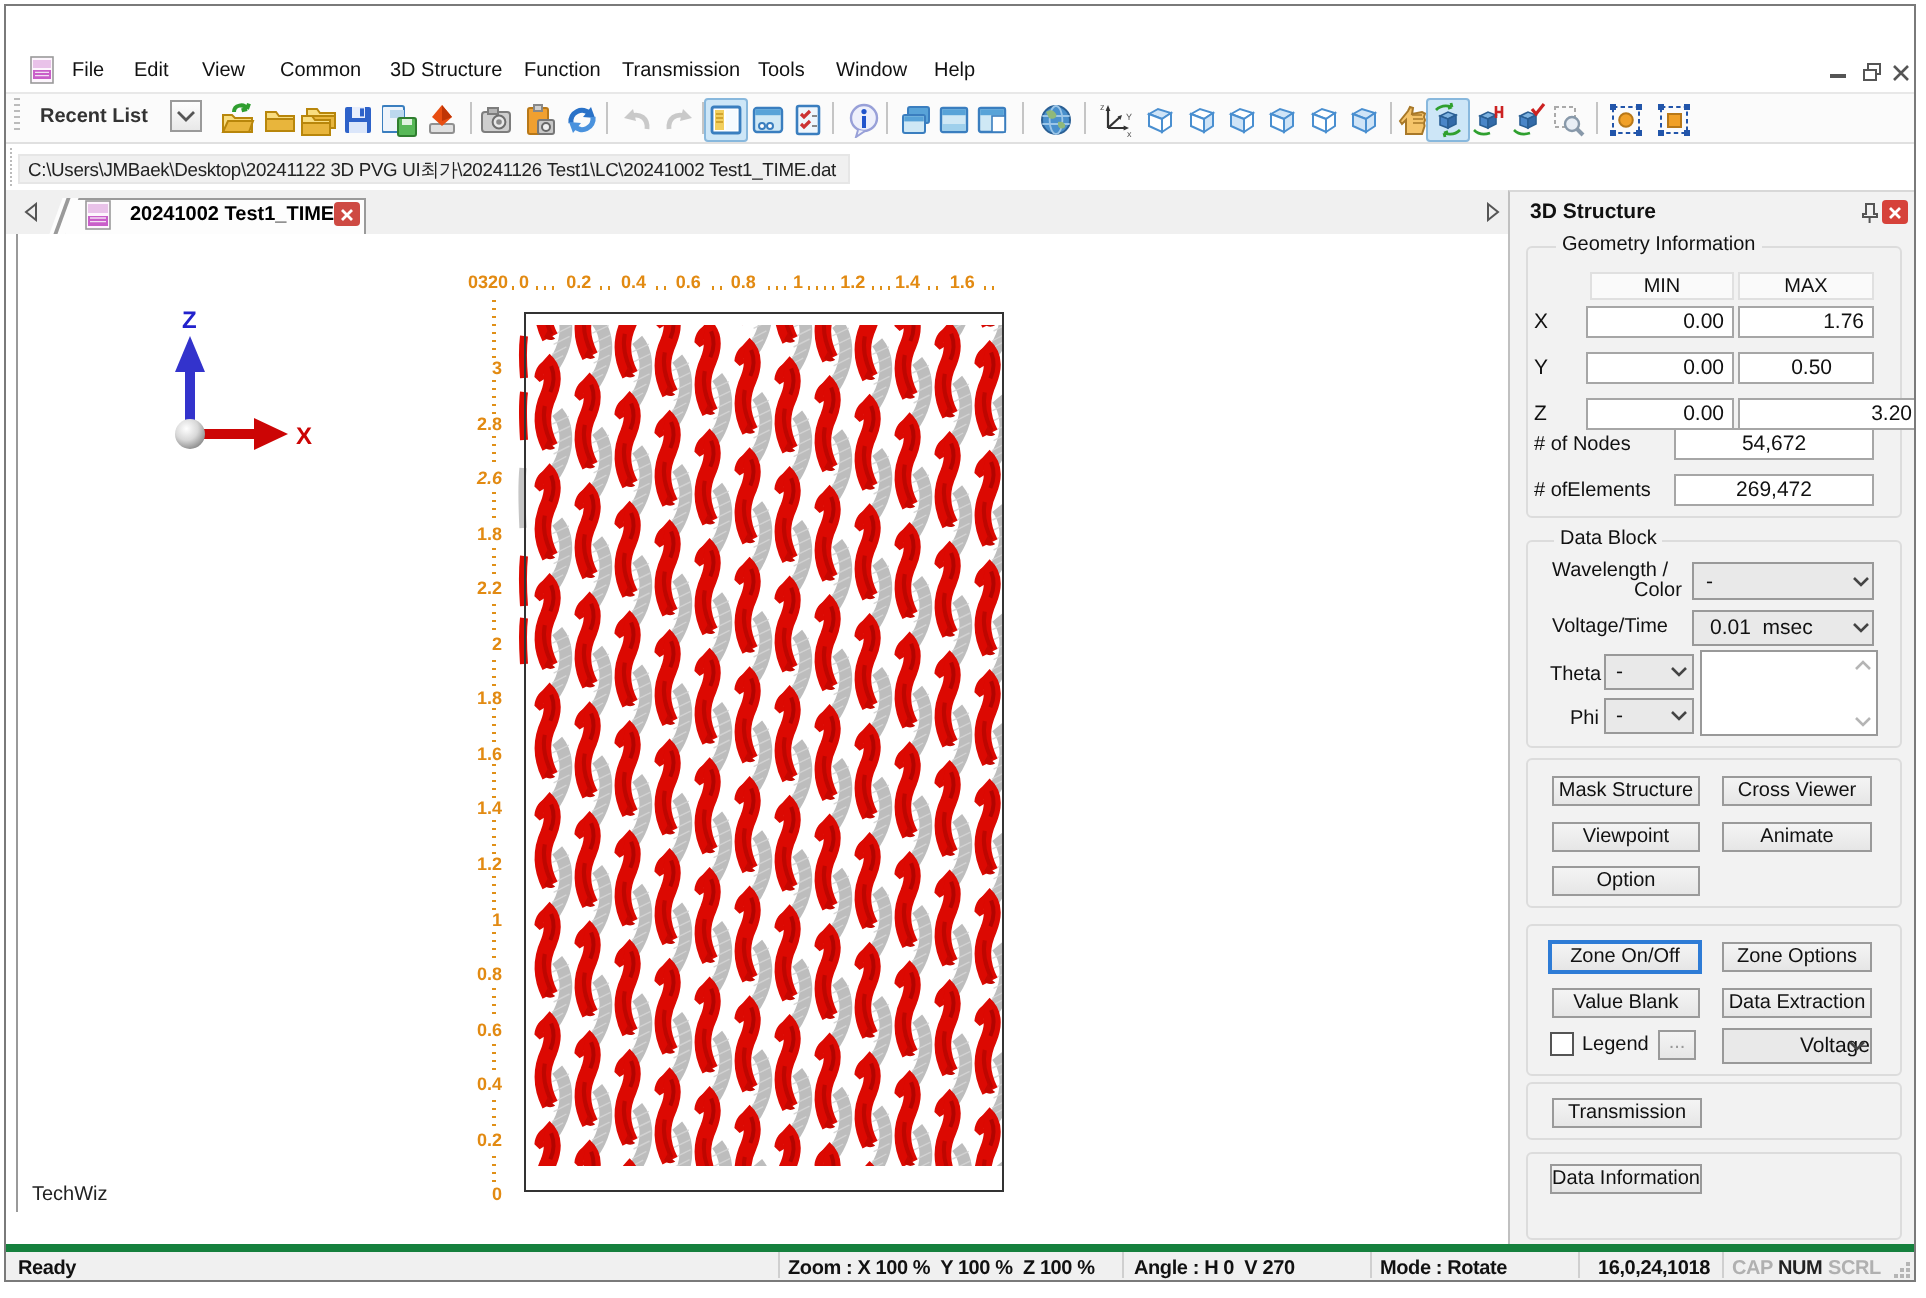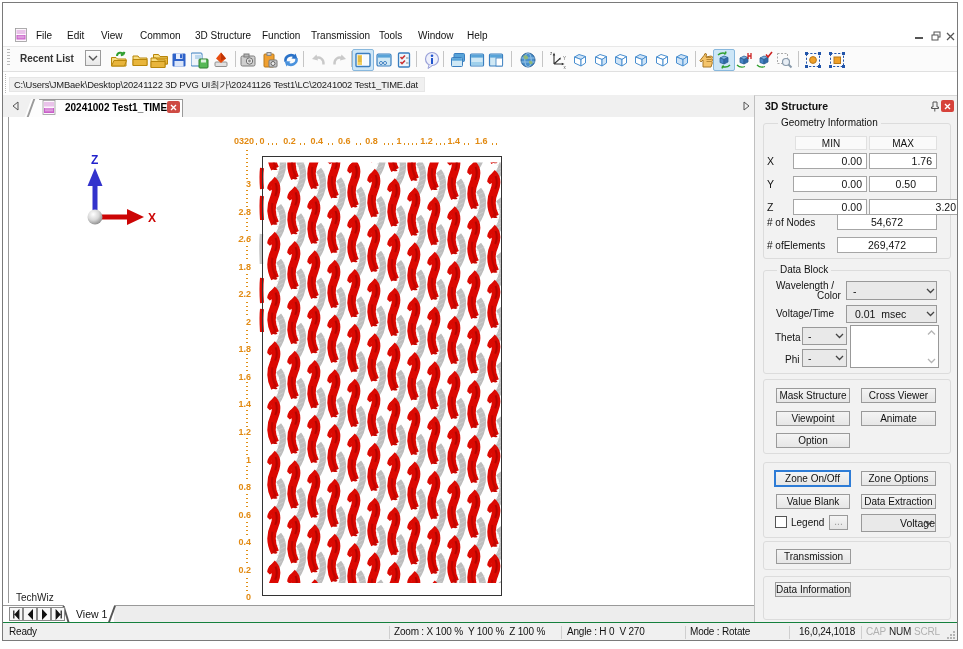--- a/index.html
+++ b/index.html
@@ -596,43 +596,20 @@
           <use href="#s" x="239.0" y="243.8"></use>
           <use href="#s" x="239.0" y="298.6"></use>
           <use href="#s" x="239.0" y="353.4"></use>
           <use href="#s" x="239.0" y="408.2"></use>
         </g>
       </svg>
 <div class="abs" style="left:262px;top:39px;width:240px;height:440px;border:1px solid #333;"></div>
 </div>
 
 <div class="txt" style="left:13px;top:589px;font-size:10px;color:#222;">TechWiz</div>
-<div class="abs" style="left:-3px;top:600px;width:755px;height:19px;background:#fff;">
-      <div class="abs" style="left:114px;top:2px;width:641px;height:17px;background:#ededed;border-top:1px solid #999;"></div>
-      <div class="abs" style="left:0px;top:2px;width:64px;height:1px;background:#999;"></div>
-      <div class="abs" style="left:65px;top:3px;width:1.5px;height:16px;background:#555;transform:skewX(17deg);"></div>
-      <div class="abs" style="left:111px;top:3px;width:1.5px;height:16px;background:#555;transform:skewX(-20deg);"></div>
-      <div class="txt" style="left:76px;top:5px;font-size:10.5px;color:#111;">View 1</div>
-      <div class="abs" style="left:9px;top:4px;width:14px;height:14px;background:#f8f8f8;border:1px solid #8a8a8a;"></div>
-      <svg class="abs" style="left:11.5px;top:6px" width="9" height="11" viewBox="0 0 9 11">
-        <path d="M6.8,1.5 L3.2,5.5 L6.8,9.5 Z M1.8,1.5 L1.8,9.5" fill="#111" stroke="#111" stroke-width="1.2"></path>
-      </svg>
-      <div class="abs" style="left:23px;top:4px;width:14px;height:14px;background:#f8f8f8;border:1px solid #8a8a8a;"></div>
-      <svg class="abs" style="left:25.5px;top:6px" width="9" height="11" viewBox="0 0 9 11">
-        <path d="M6.4,1.5 L2.6,5.5 L6.4,9.5 Z" fill="#111" stroke="#111" stroke-width="1.2"></path>
-      </svg>
-      <div class="abs" style="left:37px;top:4px;width:14px;height:14px;background:#f8f8f8;border:1px solid #8a8a8a;"></div>
-      <svg class="abs" style="left:39.5px;top:6px" width="9" height="11" viewBox="0 0 9 11">
-        <path d="M2.6,1.5 L6.4,5.5 L2.6,9.5 Z" fill="#111" stroke="#111" stroke-width="1.2"></path>
-      </svg>
-      <div class="abs" style="left:51px;top:4px;width:14px;height:14px;background:#f8f8f8;border:1px solid #8a8a8a;"></div>
-      <svg class="abs" style="left:53.5px;top:6px" width="9" height="11" viewBox="0 0 9 11">
-        <path d="M2.2,1.5 L5.8,5.5 L2.2,9.5 Z M7.2,1.5 L7.2,9.5" fill="#111" stroke="#111" stroke-width="1.2"></path>
-      </svg>
-    </div>
 
 <div class="abs" style="left:751px;top:92px;width:203px;height:527px;background:#f2f2f2;border-left:1px solid #c0c0c0;border-top:1px solid #d8d8d8;">
 <div class="txt" style="left:10px;top:4px;font-size:10.5px;font-weight:bold;color:#111;">3D Structure</div>
 <svg class="abs" style="left:174px;top:5px" width="11" height="11" viewBox="0 0 11 11">
         <path d="M4,1 L8,1 L8,6 L9.5,6 L9.5,7.5 L2.5,7.5 L2.5,6 L4,6 Z M5.8,7.5 L5.8,10.5" stroke="#555" stroke-width="1" fill="none"></path>
       </svg>
 <div class="abs" style="left:186px;top:4px;width:13px;height:12px;background:#d6423a;border-radius:2px;"></div>
 <svg class="abs" style="left:189px;top:7px" width="7" height="7" viewBox="0 0 7 7">
         <path d="M1,1 L6,6 M6,1 L1,6" stroke="#fff" stroke-width="1.4"></path>
       </svg>
@@ -700,21 +677,21 @@
 <div class="cmb" style="left:106px;top:418px;width:75px;height:18px;line-height:17px;padding-left:6px;text-align:right;">Voltage</div>
 <svg class="abs" style="left:169px;top:424px" width="9" height="6" viewBox="0 0 9 6">
         <path d="M1,1 L4.5,4.5 L8,1" stroke="#444" stroke-width="1.3" fill="none"></path>
       </svg>
 <div class="grp" style="left:8px;top:445px;width:188px;height:29px;"></div>
 <div class="btn" style="left:21px;top:453px;width:75px;height:15px;line-height:14px;">Transmission</div>
 <div class="grp" style="left:8px;top:480px;width:188px;height:44px;"></div>
 <div class="btn" style="left:20px;top:486px;width:76px;height:15px;line-height:14px;">Data Information</div>
 </div>
 
-<div class="abs" style="left:0;top:619px;width:954px;height:18px;background:#f0f0f0;border-top:1px solid #15803d;">
+<div class="abs" style="left:0;top:619px;width:954px;height:18px;background:#f0f0f0;border-top:4px solid #15803d;font-weight:bold;">
   <div class="txt stxt" style="left:6px;top:3px;">Ready</div>
   <div class="txt stxt" style="left:391px;top:3px;">Zoom : X 100 %&nbsp; Y 100 %&nbsp; Z 100 %</div>
   <div class="txt stxt" style="left:564px;top:3px;">Angle : H 0&nbsp; V 270</div>
   <div class="txt stxt" style="left:687px;top:3px;">Mode : Rotate</div>
   <div class="txt stxt" style="left:796px;top:3px;">16,0,24,1018</div>
   <div class="txt stxt" style="left:863px;top:3px;color:#b0b0b0;">CAP</div>
   <div class="txt stxt" style="left:886px;top:3px;color:#222;">NUM</div>
   <div class="txt stxt" style="left:911px;top:3px;color:#b0b0b0;">SCRL</div>
 </div>
 <div class="ssep" style="left:386px;top:623px;"></div>

